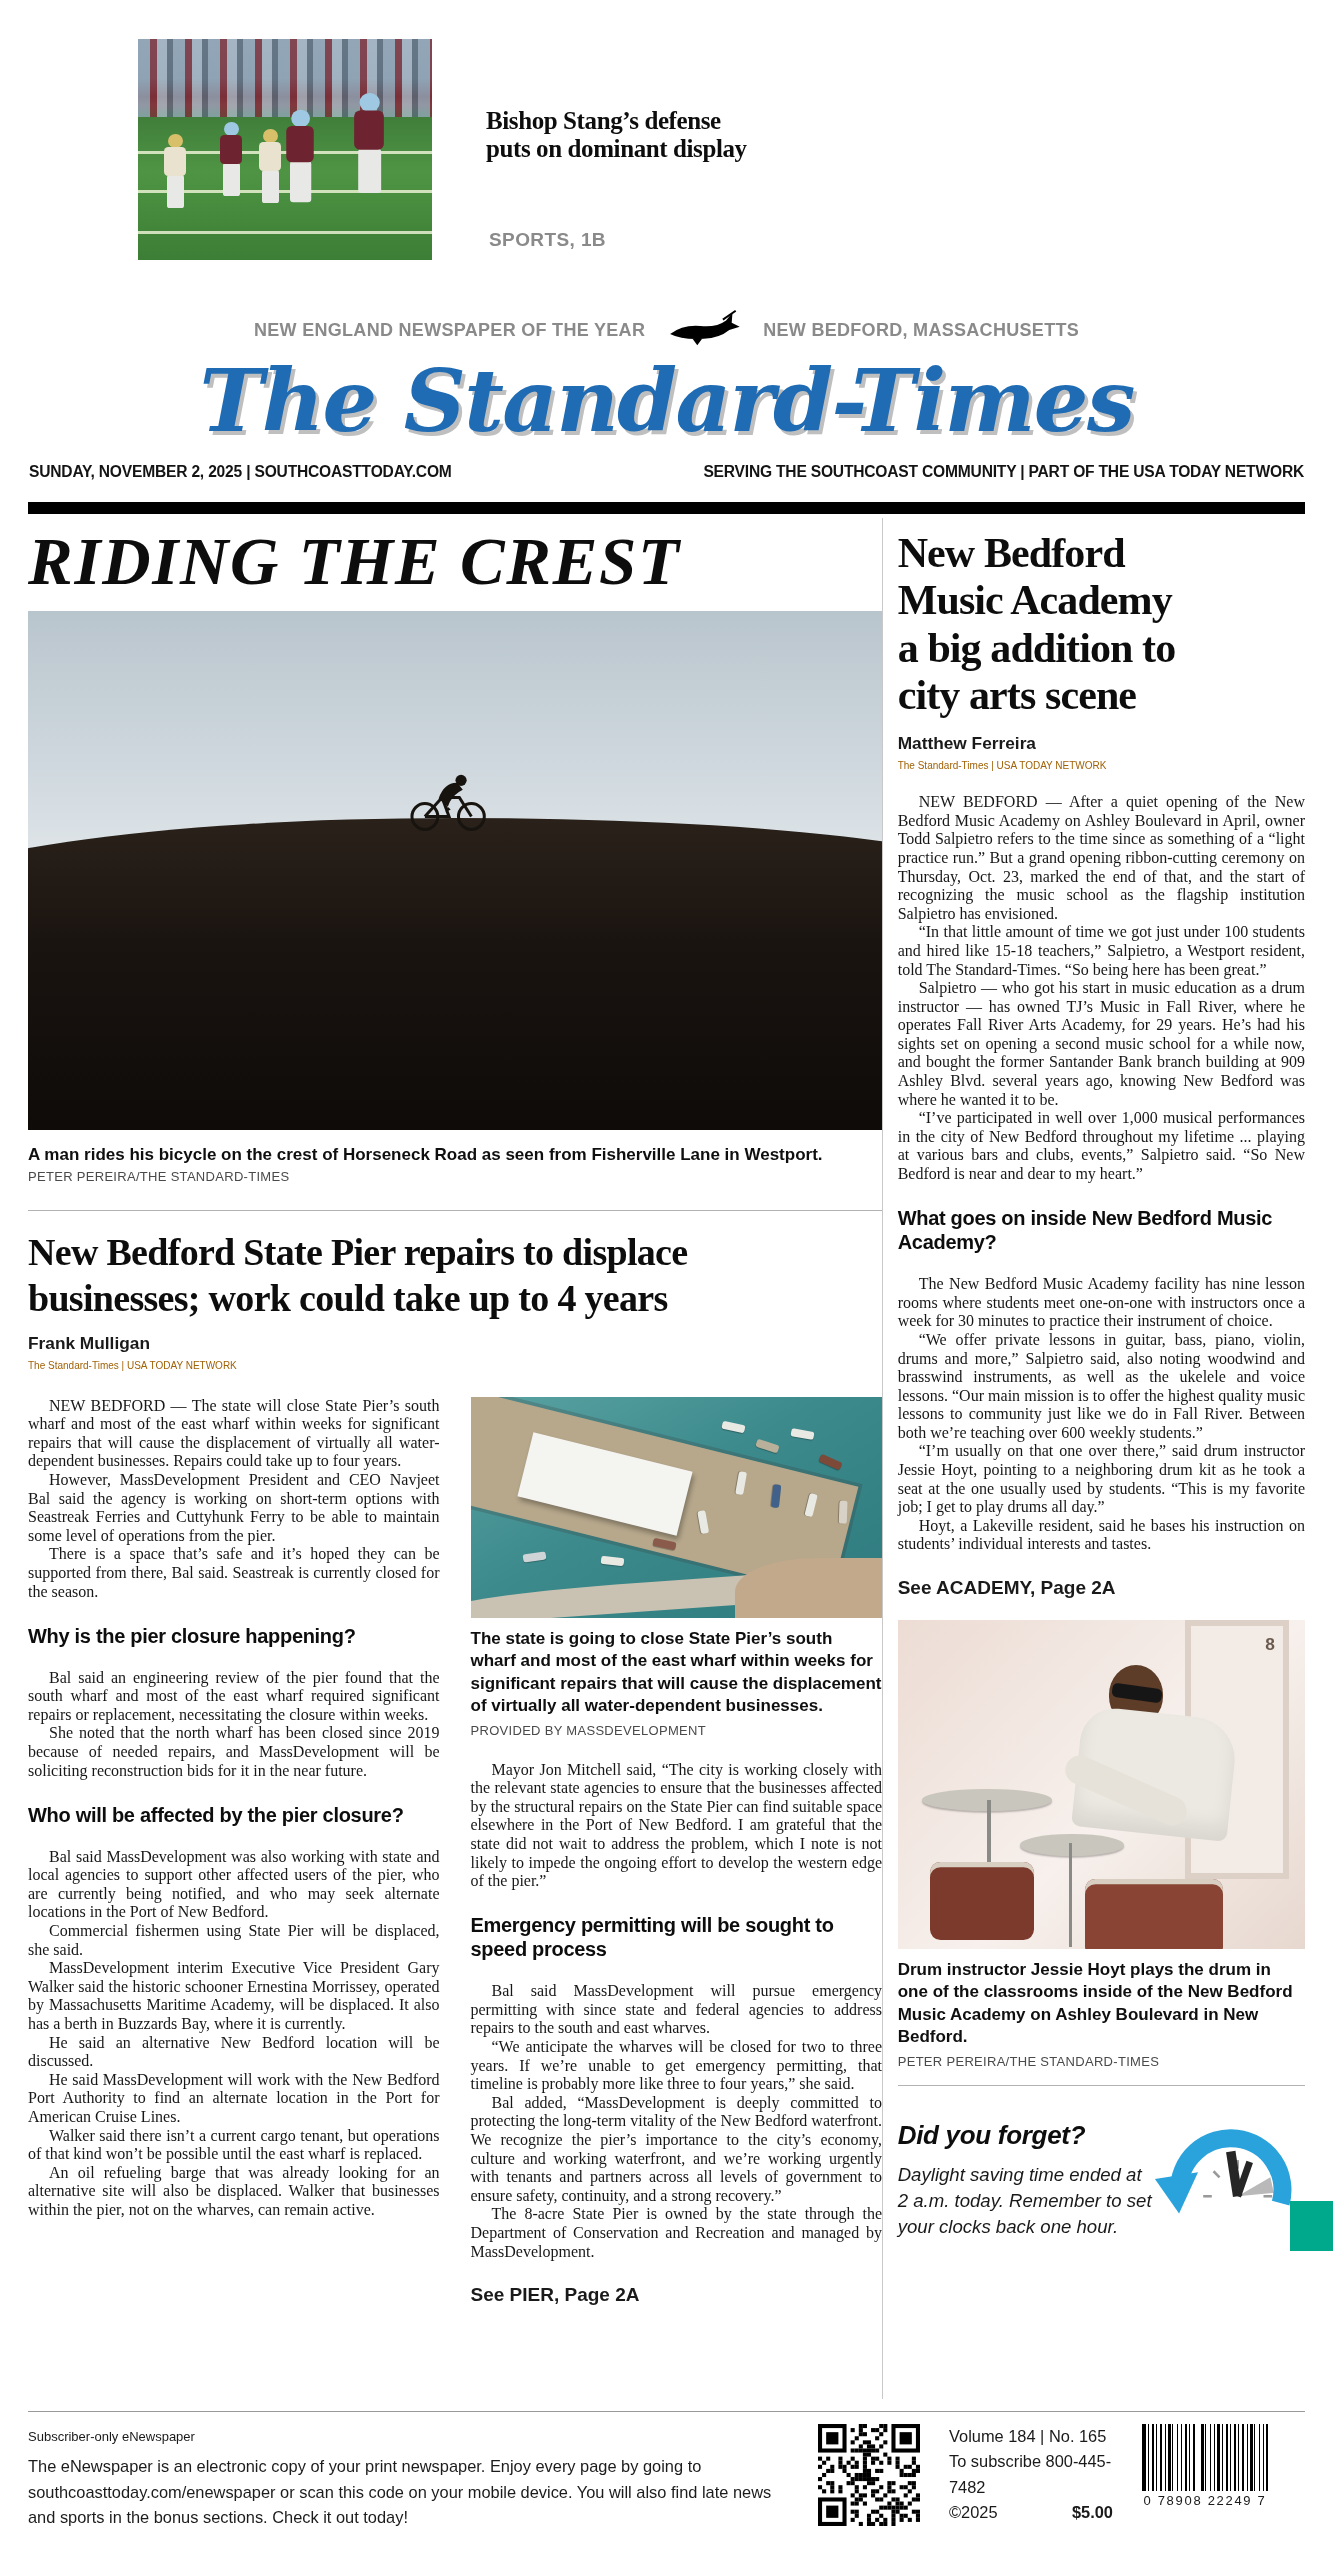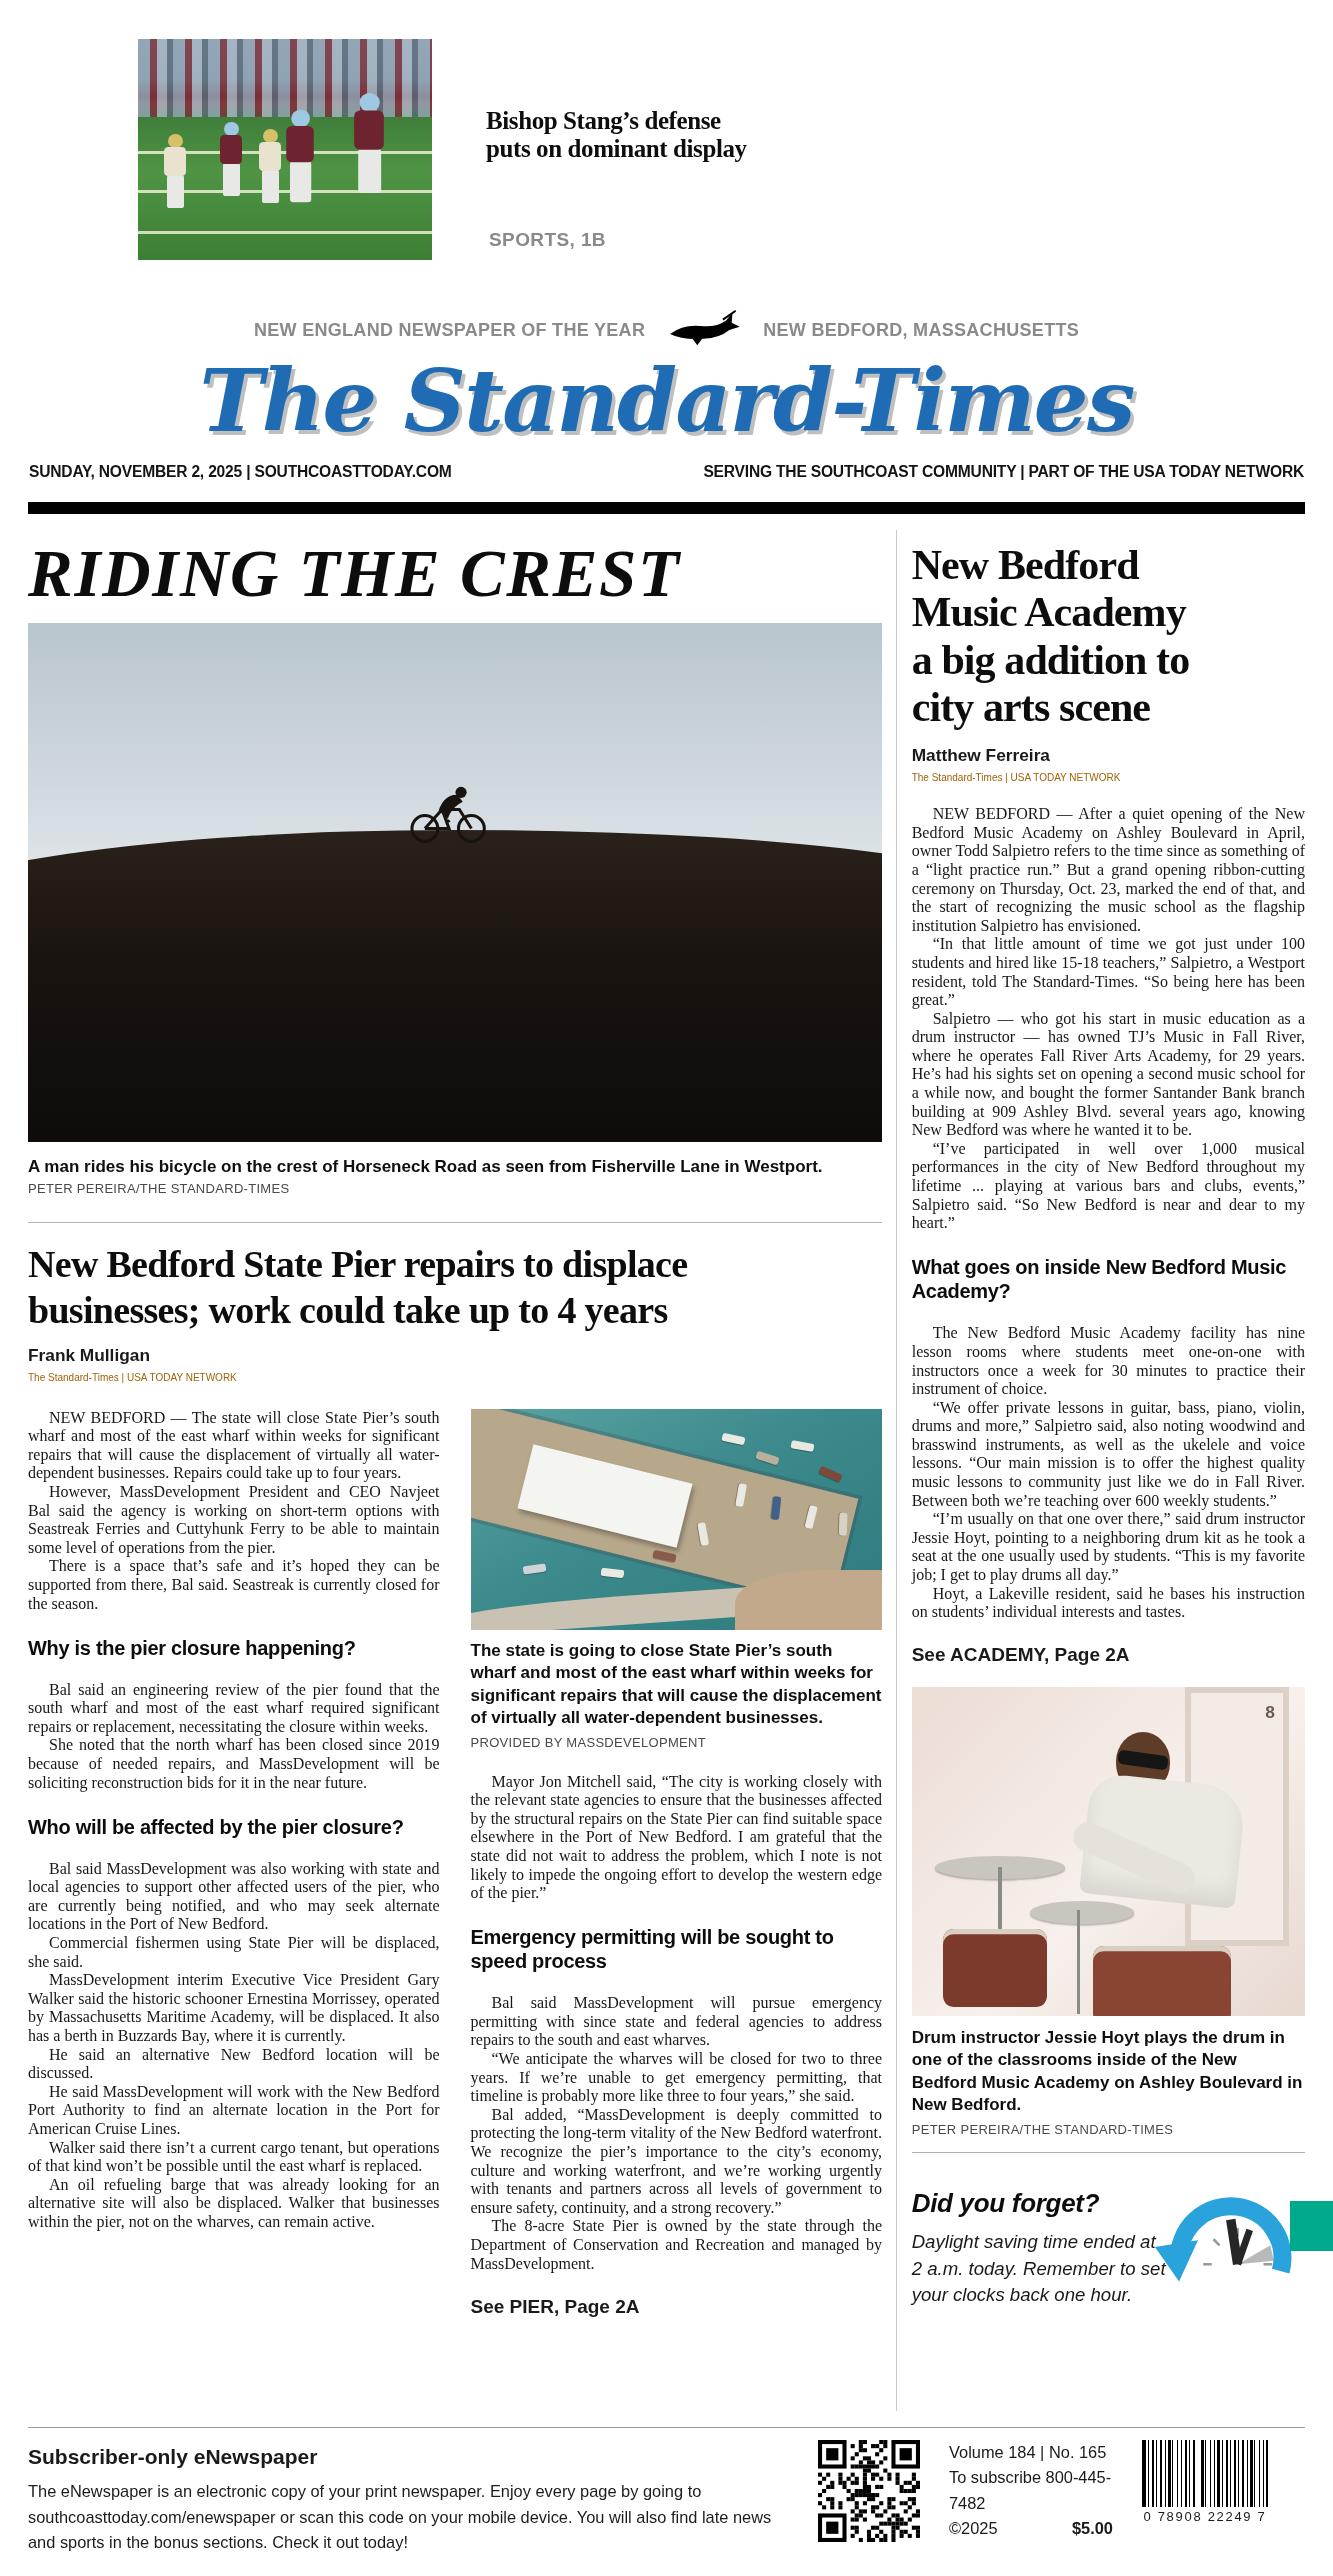--- a/index.html
+++ b/index.html
@@ -27,21 +27,21 @@
   
   .award-row { display:flex; justify-content:center; align-items:center; gap:22.5px; margin-top:38px;
     color:#8a8a8a; font-weight:bold; font-size:18px; letter-spacing:0.3px; }
   .whale { width:73px; height:40px; flex:0 0 auto; }
   .logo { text-align:center; font-family:"DejaVu Serif", serif; font-style:italic; font-weight:bold;
     font-size:86px; line-height:1.18; color:#1f6cb4; text-shadow:3.5px 3.5px 0 #bfbfbf; letter-spacing:-1.7px; }
   .dateline { display:flex; justify-content:space-between; margin:12px 29px 0; font-size:15.6px; font-weight:bold; letter-spacing:-0.2px; color:#141414; }
   .black-rule { height:11.2px; background:#000; margin:21px 28px 0; }
 
   
-  .main { display:grid; grid-template-columns:854px 1fr; column-gap:14px; margin:16px 28px; min-height:1881px; }
+  .main { display:grid; grid-template-columns:854px 1fr; margin:4px 28px; min-height:1881px; }
   .right-col { border-left:0.9px solid #c8c8c8; padding-left:14.7px; }
 
   .lead-headline { font-family:"Liberation Serif", serif; font-style:italic; font-weight:bold;
     font-size:67px; line-height:1.05; letter-spacing:1.7px; margin:8.6px 0 14px; color:#0d0d0d; }
   .lead-photo { position:relative; height:519px; overflow:hidden;
     background:linear-gradient(180deg,#b9c5cd 0%,#cfd8de 30%,#e3e8eb 52%,#eef0f1 62%); }
   .hill { position:absolute; left:-14%; width:128%; bottom:0; height:60%;
     border-radius:50% 50% 0 0 / 26% 20% 0 0;
     background:linear-gradient(180deg,#2a211a 0%,#1a1410 40%,#0e0b09 100%); }
   .cyclist { position:absolute; left:44%; top:159px; width:90px; height:62px; }
@@ -90,21 +90,21 @@
 
   .dyf { position:relative; margin-top:15.6px; padding-top:7px;font-style:italic; }
   .dyf-heading { font-size:26px; font-weight:bold; letter-spacing:-0.3px; margin:12px 0 10.4px; color:#0d0d0d; }
   .dyf-text { font-size:18.6px; line-height:1.4; width:259px; color:#1a1a1a; }
   .clock { position:absolute; right:0; top:15.6px; width:164px; height:112px; }
 
   
   .footer-rule { border:none; border-top:0.9px solid #9a9a9a; margin:12px 28px 0; }
   .footer { display:flex; margin:12px 28px 0; gap:29px; align-items:flex-start; }
   .f-left { width:761px; }
-  .f-heading { font-weight:bold; font-size:21px; margin:5.2px 0 10.4px; }
+  .f-heading { font-weight:normal; font-size:13px; margin:5.2px 0 10.4px; }
   .f-text { font-size:16.4px; line-height:1.55; color:#1c1c1c; }
   .qr { width:102px; height:102px; flex:0 0 auto; }
   .f-vol { font-size:16.4px; line-height:1.55; width:164px; }
   .f-vol .row3 { display:flex; justify-content:space-between; }
   .price { font-weight:bold; }
   .barcode { width:126px; }
   .barcode-bars { height:67px;
     background:repeating-linear-gradient(90deg,#000 0 1.7px,#fff 1.7px 4.3px,#000 4.3px 5.2px,#fff 5.2px 7.8px,#000 7.8px 10.4px,#fff 10.4px 12px,#000 12px 13px,#fff 13px 16.4px);
     border-left:2.6px solid #000; border-right:2.6px solid #000; }
   .barcode-digits { font-size:13px; text-align:center; margin-top:2.6px; letter-spacing:1.7px; }

